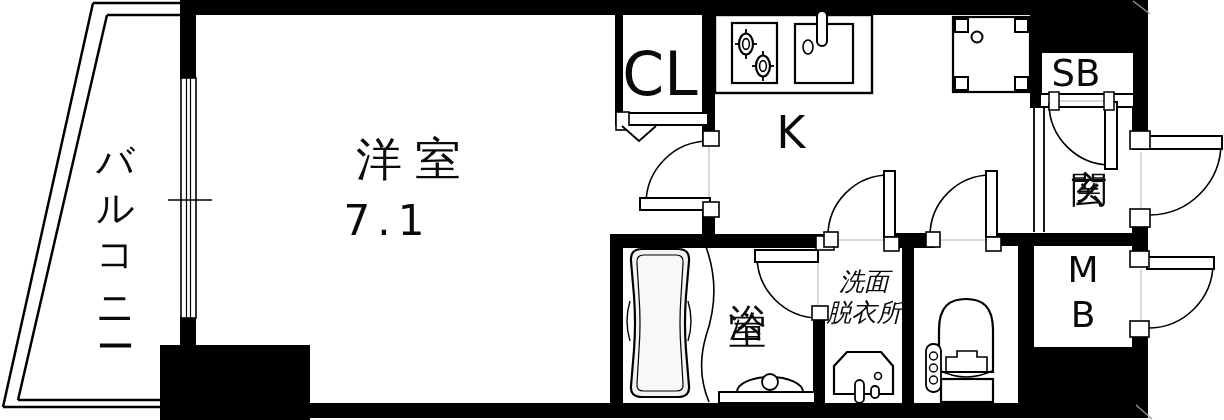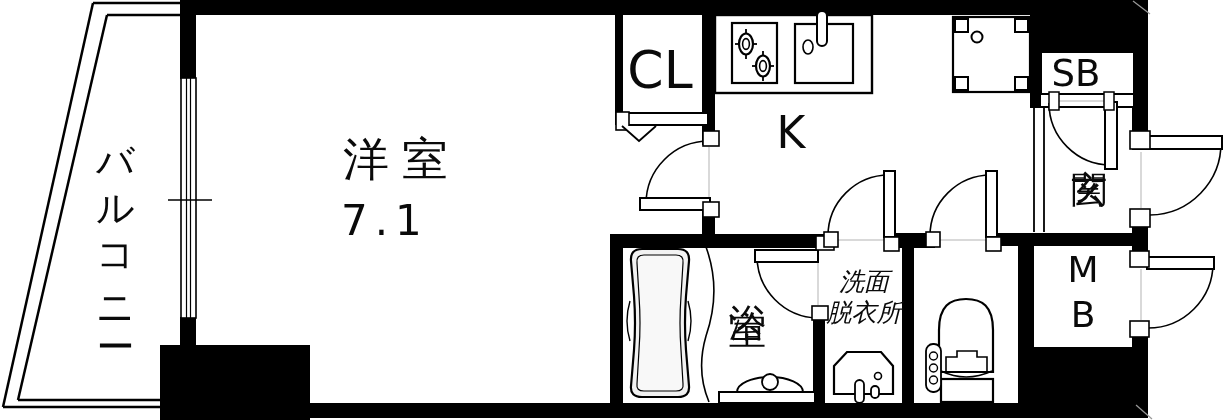--- a/index.html
+++ b/index.html
@@ -2,23 +2,23 @@
 <html><head>
 <meta charset="utf-8">
 <style>
   html,body{margin:0;padding:0;background:#fff;}
   .plan{position:relative;width:1224px;height:420px;background:#ffffff;
         font-family:"DejaVu Sans",sans-serif;color:#000;overflow:hidden;}
   .plan svg{position:absolute;left:0;top:0;}
   .lbl{position:absolute;white-space:nowrap;line-height:1.12;color:#0a0a0a;}
   .v{writing-mode:vertical-rl;text-orientation:mixed;}
   #lbl-balcony{left:94px;top:118px;font-size:38px;letter-spacing:9px;font-weight:500;}
-  #lbl-room{left:330px;top:134px;width:144px;text-align:left;font-size:46px;letter-spacing:13px;text-indent:13px;}
-  #lbl-size{left:334px;top:197px;width:144px;text-align:left;font-size:42px;letter-spacing:7px;text-indent:7px;}
-  #lbl-cl{left:616px;top:41px;width:88px;text-align:center;font-size:52px;}
+  #lbl-room{left:330px;top:134px;width:144px;text-align:right;font-size:46px;letter-spacing:13px;text-indent:13px;}
+  #lbl-size{left:312px;top:197px;width:144px;text-align:center;font-size:42px;letter-spacing:7px;text-indent:7px;}
+  #lbl-cl{left:616px;top:41px;width:88px;text-align:center;font-size:60px;}
   #lbl-k{left:766px;top:108px;width:50px;text-align:center;font-size:44px;}
   #lbl-sb{left:1042px;top:52px;width:68px;height:43px;text-align:center;font-size:37px;line-height:43px;}
   #lbl-genkan{left:1069px;top:140px;font-size:36px;letter-spacing:5px;}
   #lbl-mb{left:1034px;top:247px;width:98px;text-align:center;font-size:36px;line-height:45px;}
   #lbl-mb span{display:block;}
   #lbl-bath{left:726px;top:274px;font-size:38px;letter-spacing:5px;}
   #lbl-wash{left:822px;top:266px;width:84px;text-align:center;font-size:25px;line-height:31px;font-style:italic;}
   #lbl-wash span{display:block;}
 </style>
 </head>

